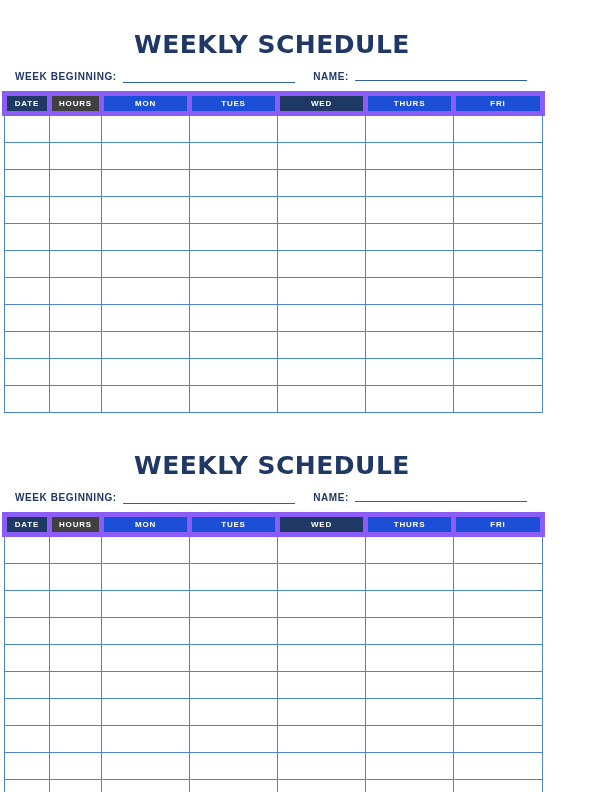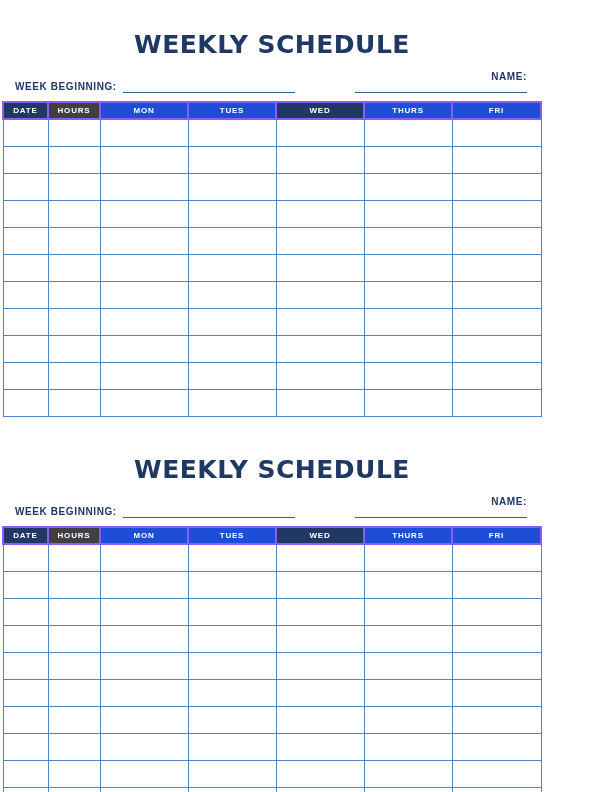--- a/index.html
+++ b/index.html
@@ -52,24 +52,23 @@
     padding: 0 5px;
   }
   .meta-left {
     display: flex;
     align-items: flex-end;
     flex: 0 0 auto;
     margin-left: 8px;
   }
   .meta-right {
     display: flex;
-    align-items: flex-end;
+    align-items: flex-start;
     margin-left: auto;
     margin-right: 10px;
-    flex-direction: column;
   }
   .meta-label {
     white-space: nowrap;
     padding-bottom: 1px;
   }
   .meta-line {
     border-bottom: 1px solid #2e5f9e;
     height: 9px;
     margin-left: 6px;
   }
@@ -83,21 +82,21 @@
   }
 
   table.schedule th {
     color: #ffffff;
     font-size: 8px;
     letter-spacing: 0.8px;
     font-weight: bold;
     height: 15px;
     padding: 0;
     text-align: center;
-    border: 2px solid #8b5cf6;
+    border: 5px solid #8b5cf6;
     font-family: "Liberation Sans", sans-serif;
   }
 
   th.h-dark { background: #1f3864; }
   th.h-mid  { background: #404040; }
   th.h-lite { background: #1d4ed8; }
 
   table.schedule td {
     height: 26px;
     border: 1px solid #4a86c8;

